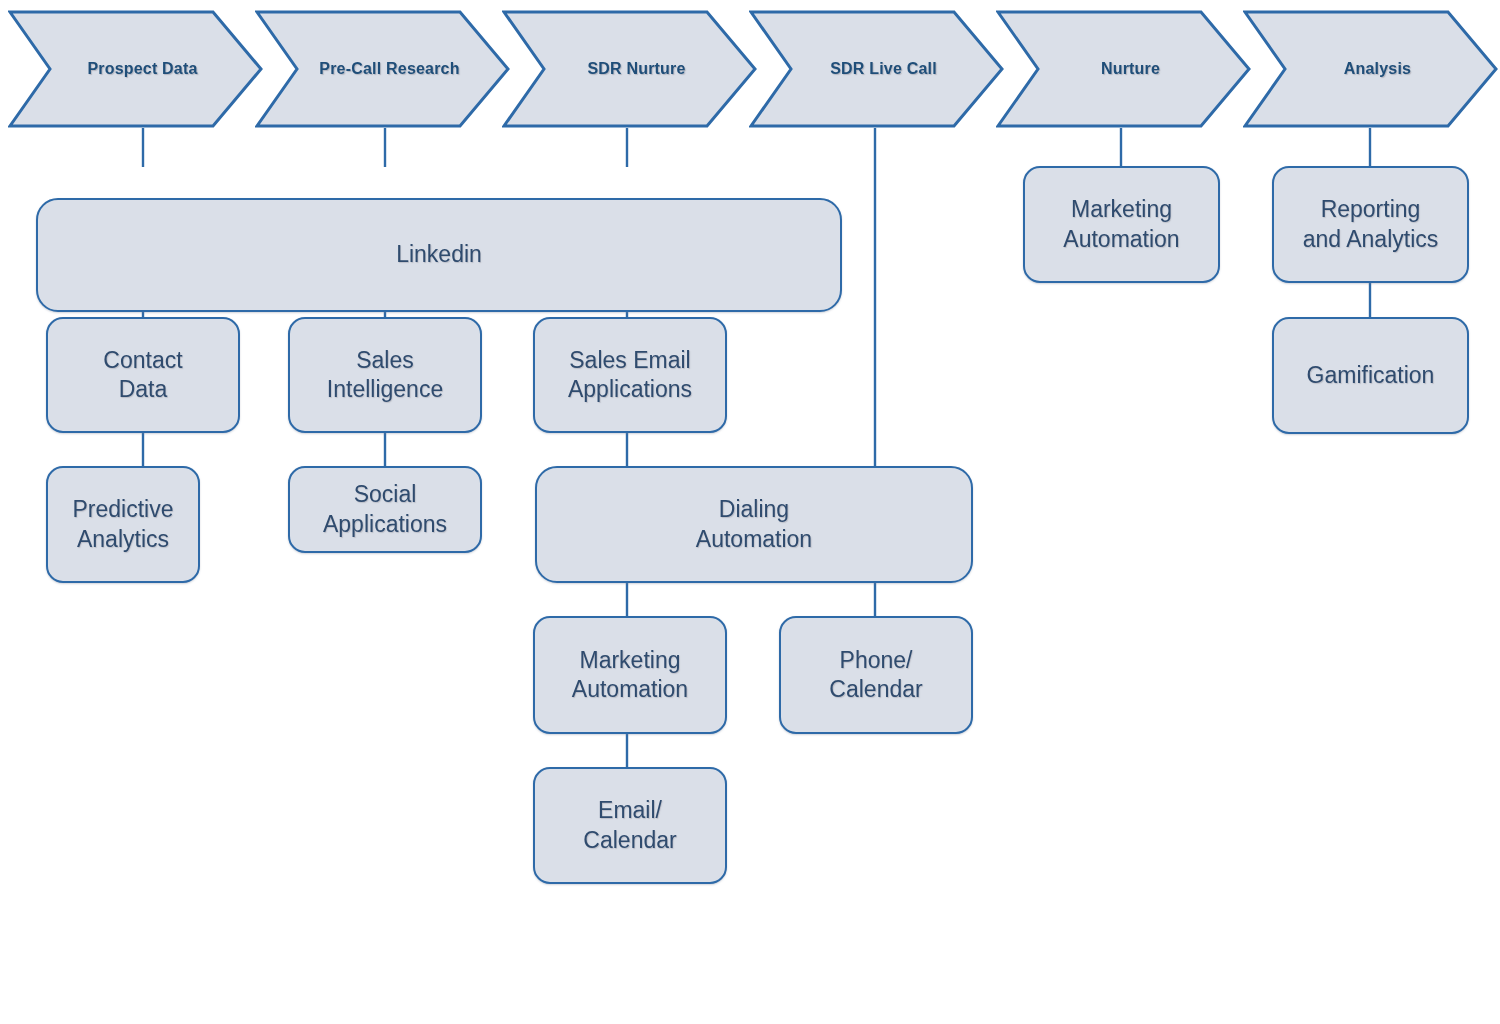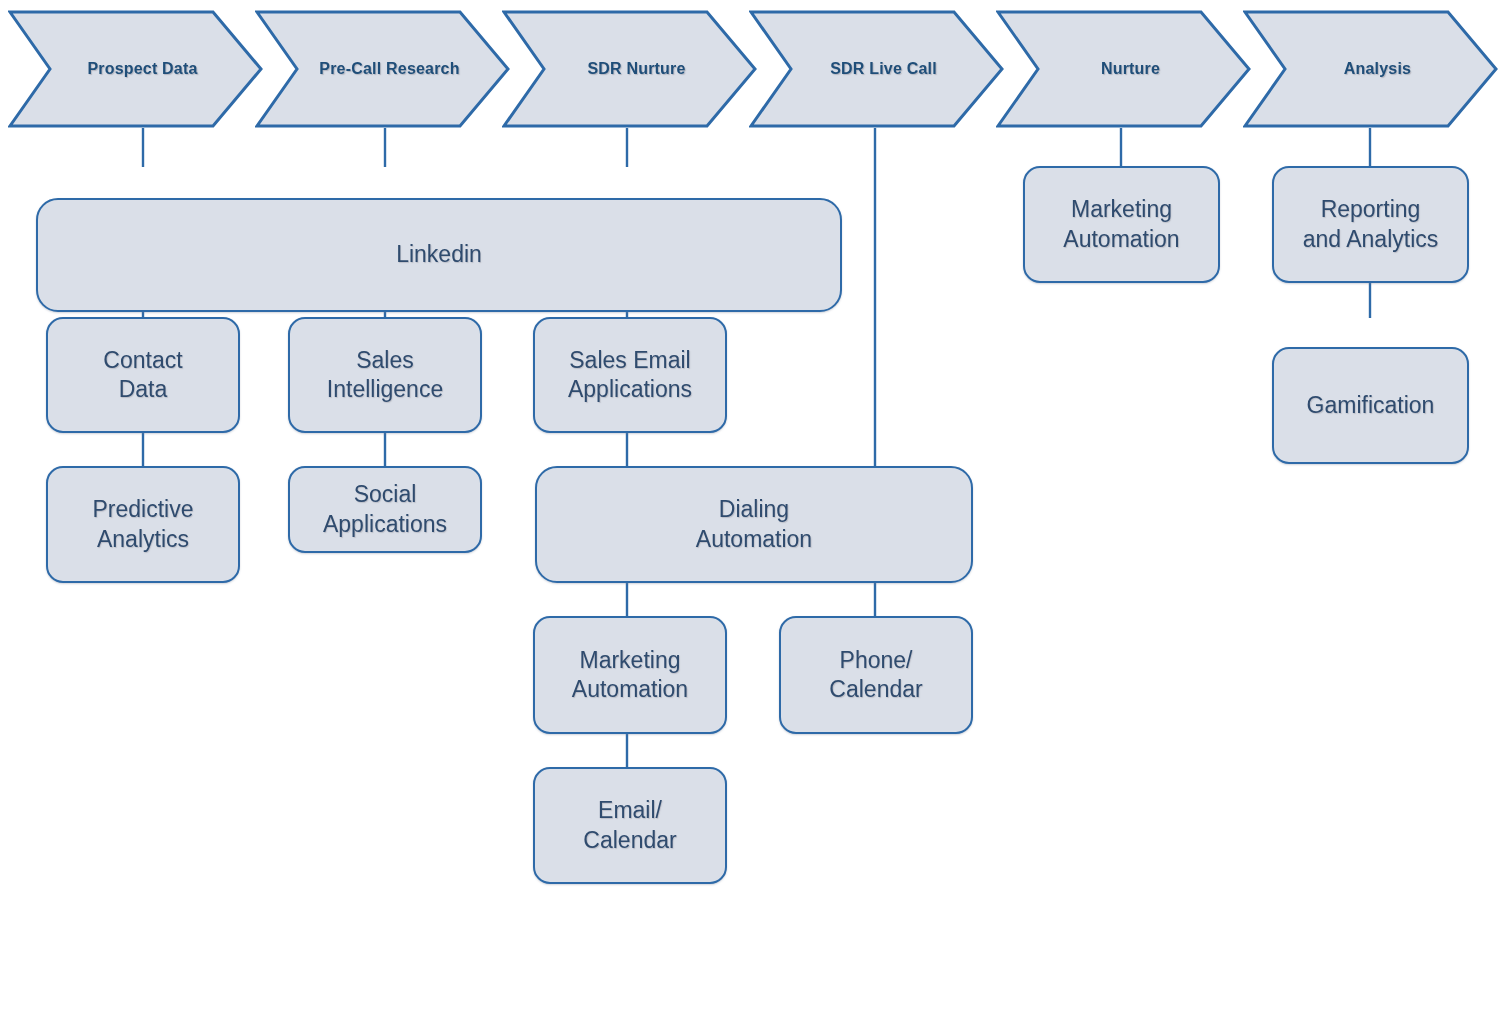--- a/index.html
+++ b/index.html
@@ -151,21 +151,21 @@
 
   <div class="node wide" style="left:36px; top:166px; width:806px; height:114px;margin-top:32px;">
     <span class="node-label">Linkedin</span>
   </div>
 
   <div class="node" style="left:46px; top:317px; width:194px; height:116px;">
     <span class="node-label">Contact
 Data</span>
   </div>
 
-  <div class="node" style="left:46px; top:466px; width:194px; height:117px;">
+  <div class="node" style="left:46px; top:466px; width:154px; height:117px;">
     <span class="node-label">Predictive
 Analytics</span>
   </div>
 
   <div class="node" style="left:288px; top:317px; width:194px; height:116px;">
     <span class="node-label">Sales
 Intelligence</span>
   </div>
 
   <div class="node" style="left:288px; top:466px; width:194px; height:87px;">
@@ -201,18 +201,18 @@
   <div class="node" style="left:1023px; top:166px; width:197px; height:117px;">
     <span class="node-label">Marketing
 Automation</span>
   </div>
 
   <div class="node" style="left:1272px; top:166px; width:197px; height:117px;">
     <span class="node-label">Reporting
 and Analytics</span>
   </div>
 
-  <div class="node" style="left:1272px; top:317px; width:197px; height:117px;margin-top:30px;">
+  <div class="node" style="left:1272px; top:317px; width:197px; height:117px;">
     <span class="node-label">Gamification</span>
   </div>
 
 
 </div>
 
 </body></html>

